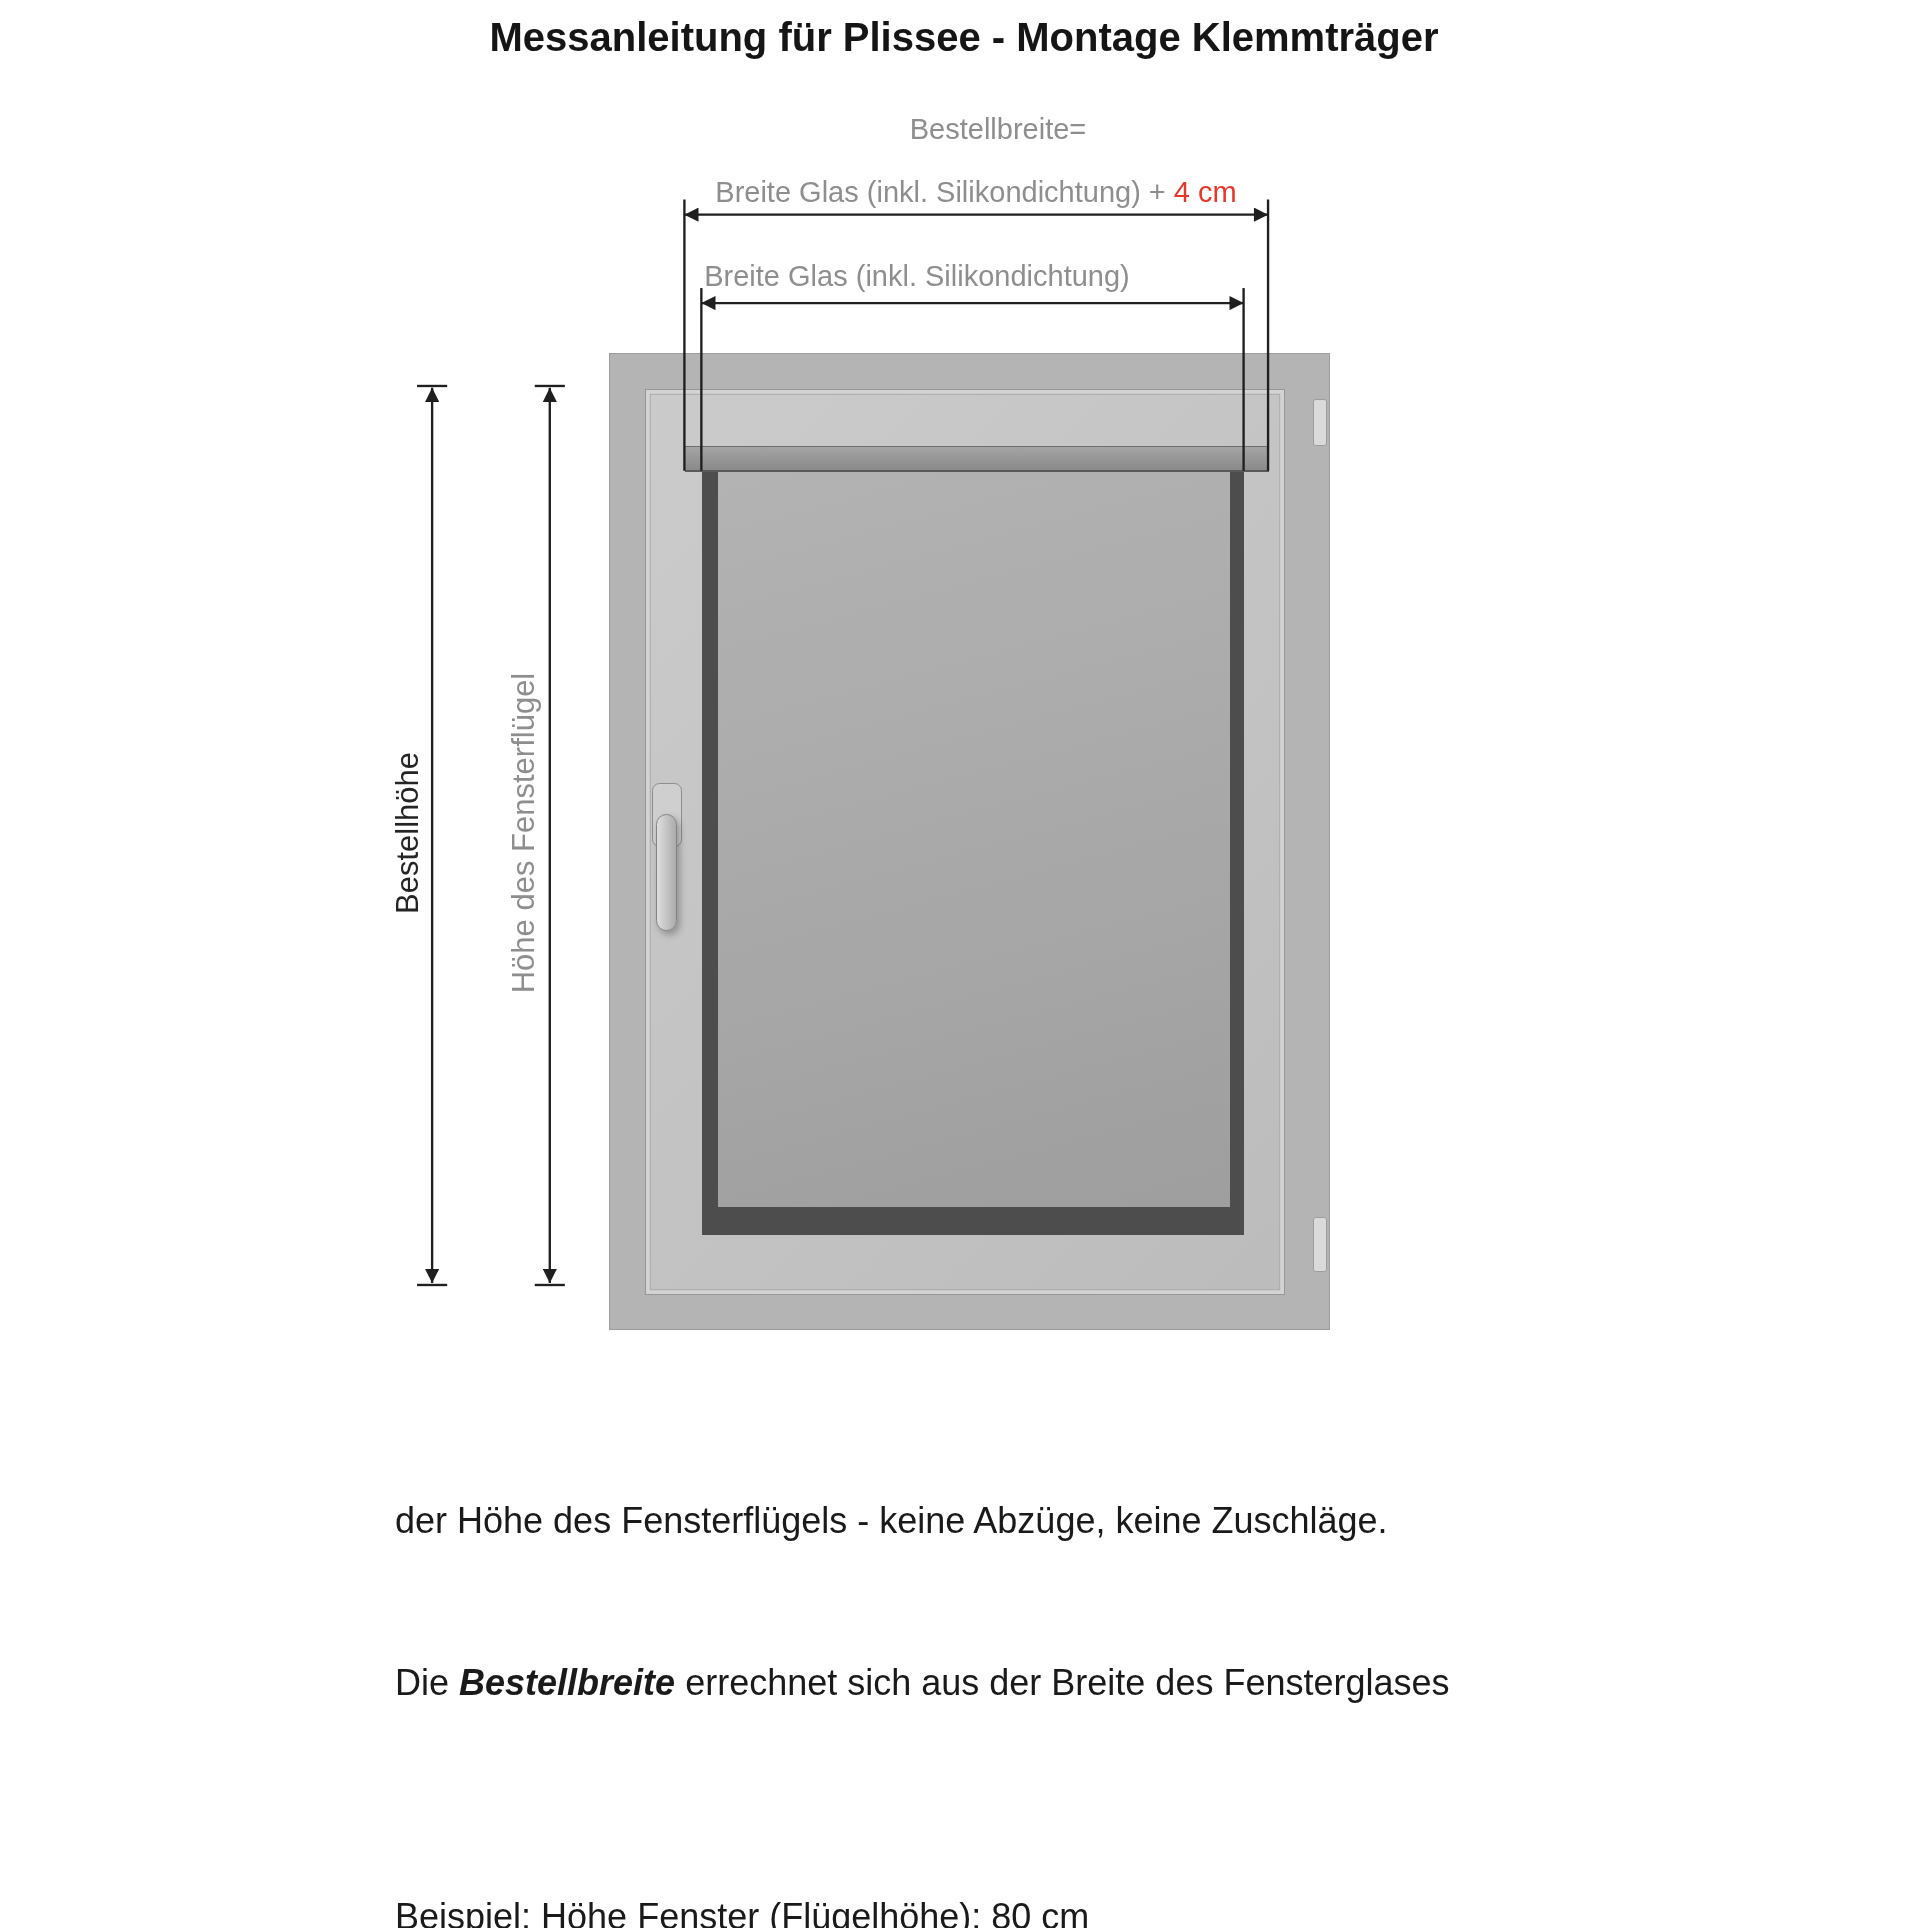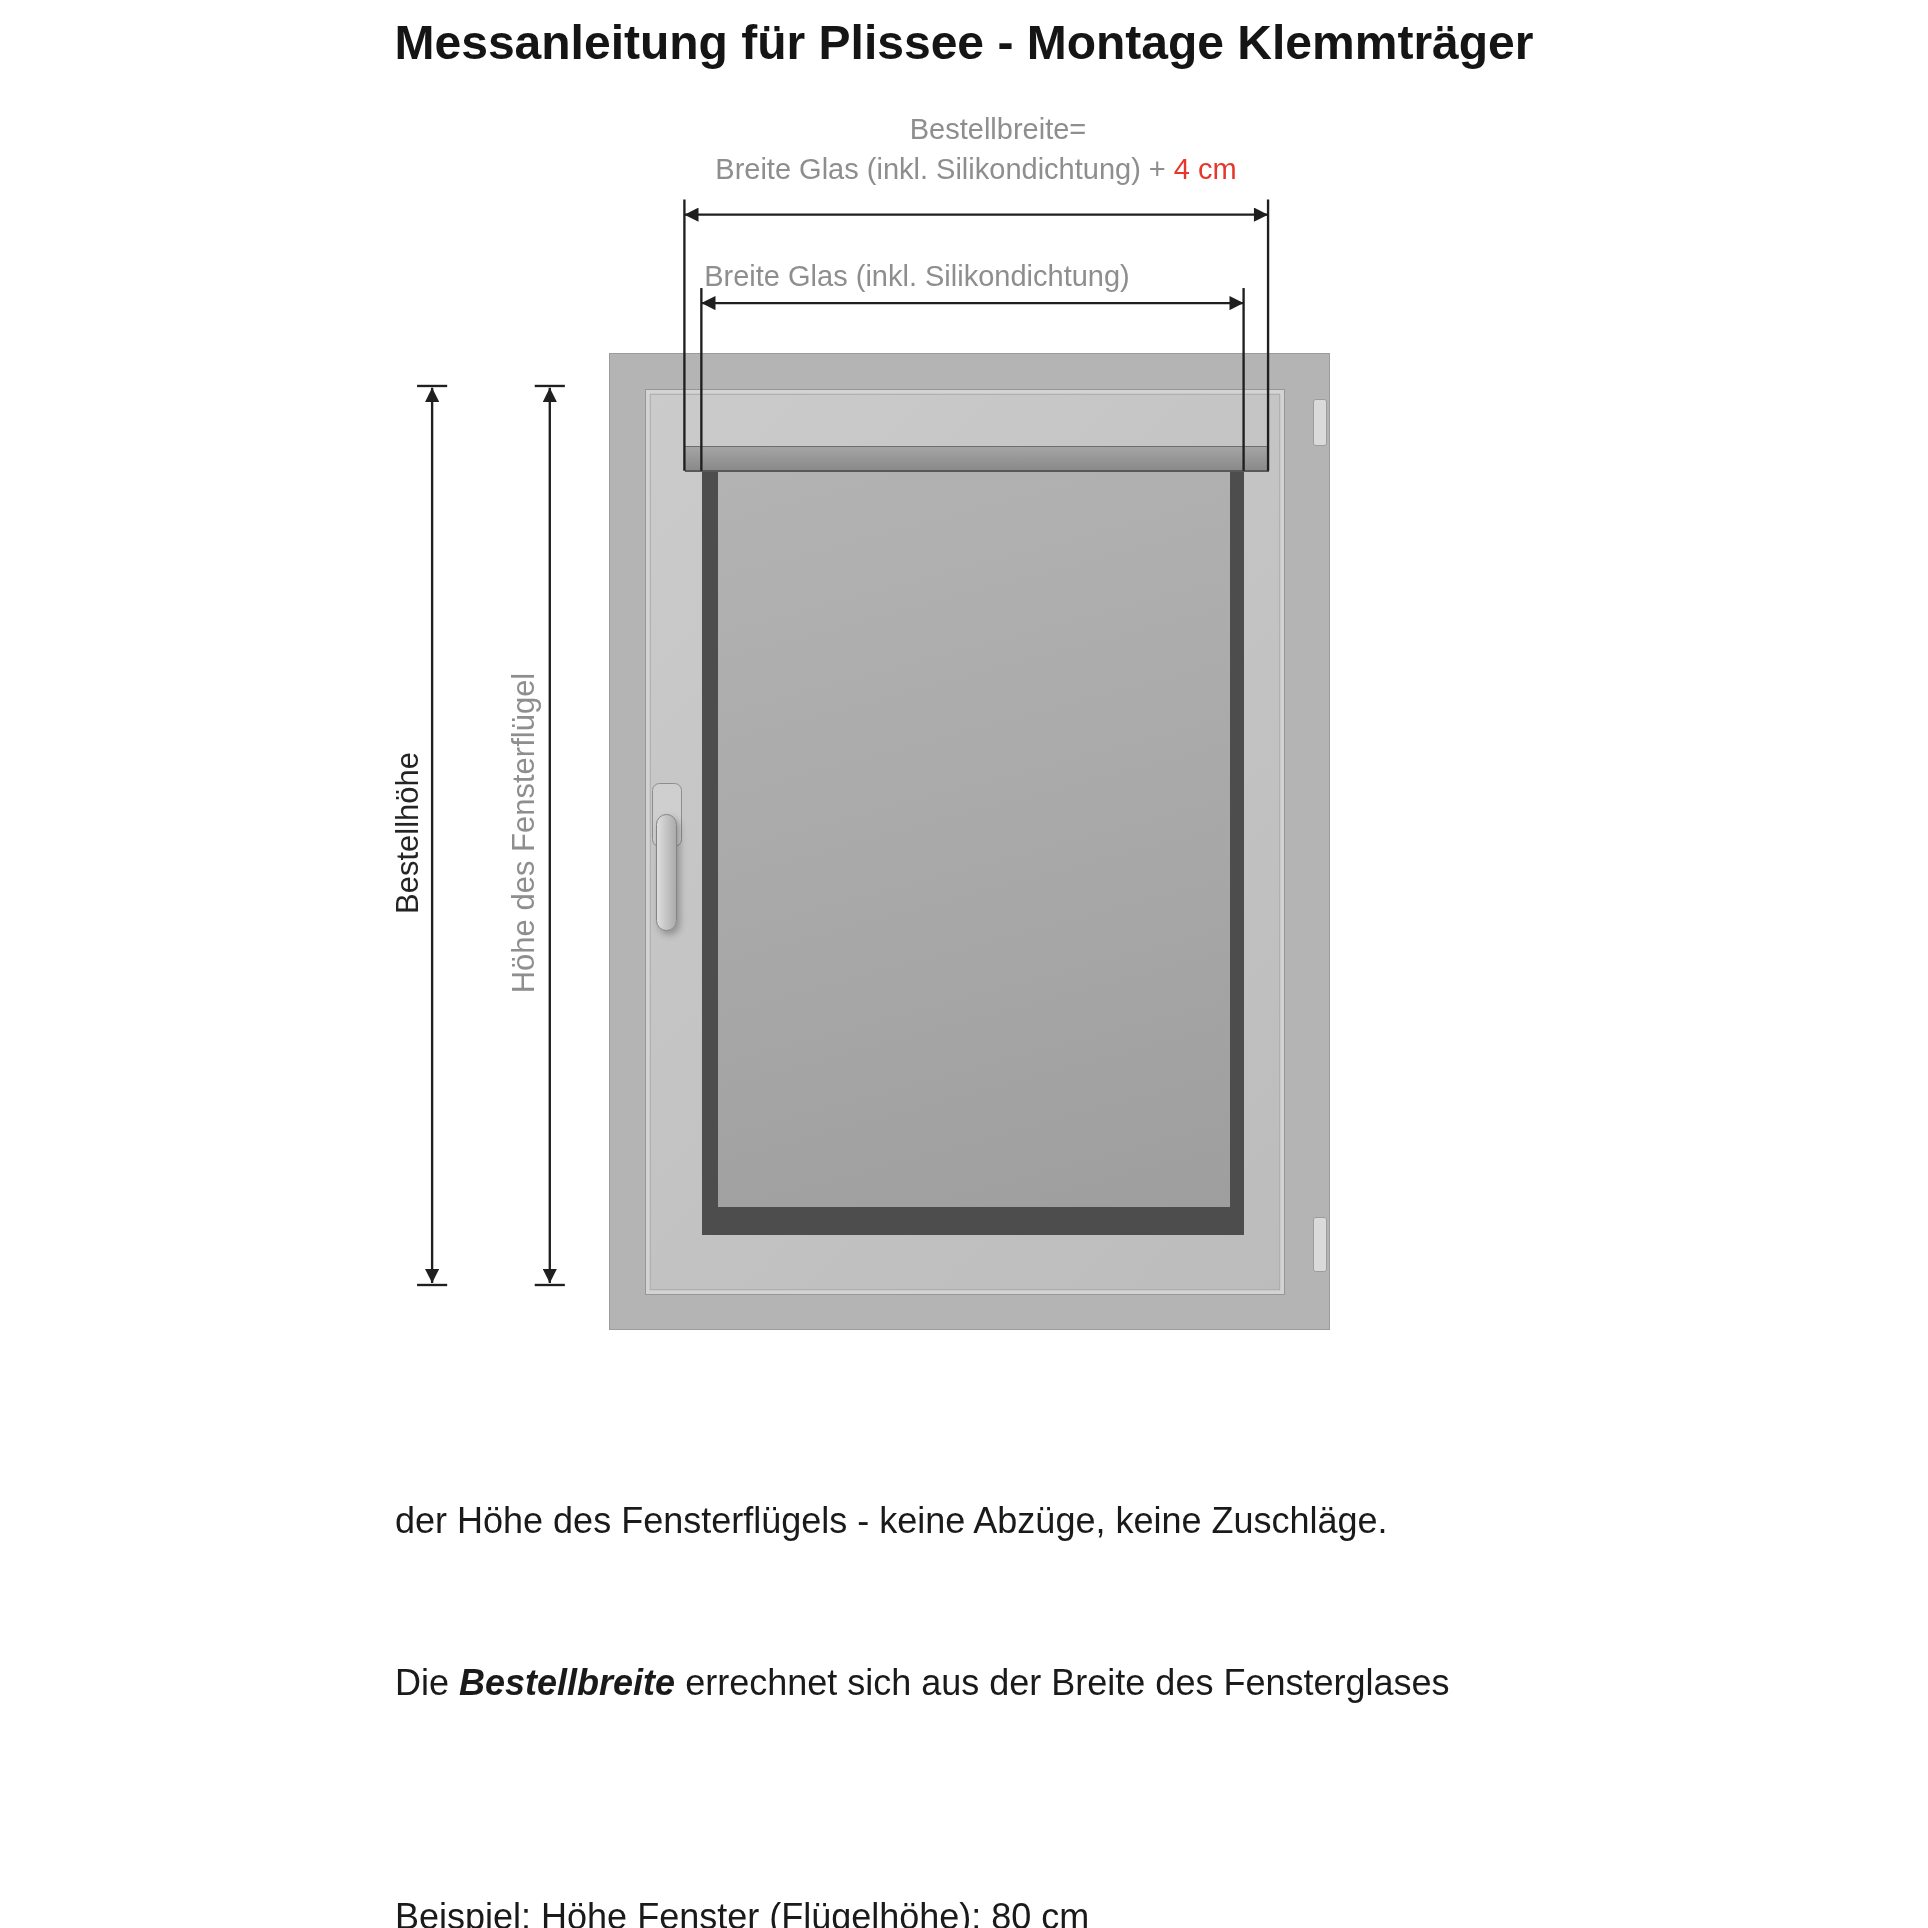--- a/index.html
+++ b/index.html
@@ -5,29 +5,29 @@
   html,body{margin:0;padding:0;background:#ffffff;}
   #page{
     position:relative;width:1928px;height:1928px;background:#fff;
     font-family:"Liberation Sans",sans-serif;color:var(--text,#1a1a1a);
     overflow:hidden;
   }
   .abs{position:absolute;}
   
   .title{
     top:15px;left:0;width:100%;text-align:center;
-    font-size:48px;font-weight:600;color:#151515;white-space:pre;
+    font-size:40px;font-weight:600;color:#151515;white-space:pre;
   }
   
   .dlabel{
     font-size:29px;color:var(--label_gray,#8e8e8e);white-space:pre;
     transform:translateX(-50%);
   }
   .lbl-bestellbreite{left:976px;top:113px;margin-left:22px;}
-  .lbl-breite-plus{left:976px;top:153px;}
+  .lbl-breite-plus{left:976px;top:176px;}
   .lbl-breite{left:917px;top:260px;}
   .red{color:var(--red,#e7362b);}
   .vlabel{
     font-size:31px;white-space:pre;
     transform:translate(-50%,-50%) rotate(-90deg);
   }
   .v-bestellhoehe{left:408px;top:833px;color:#242424;}
   .v-fluegel{left:524px;top:833px;color:var(--label_gray,#8e8e8e);}
   
   #arrows{left:0;top:0;pointer-events:none;}

